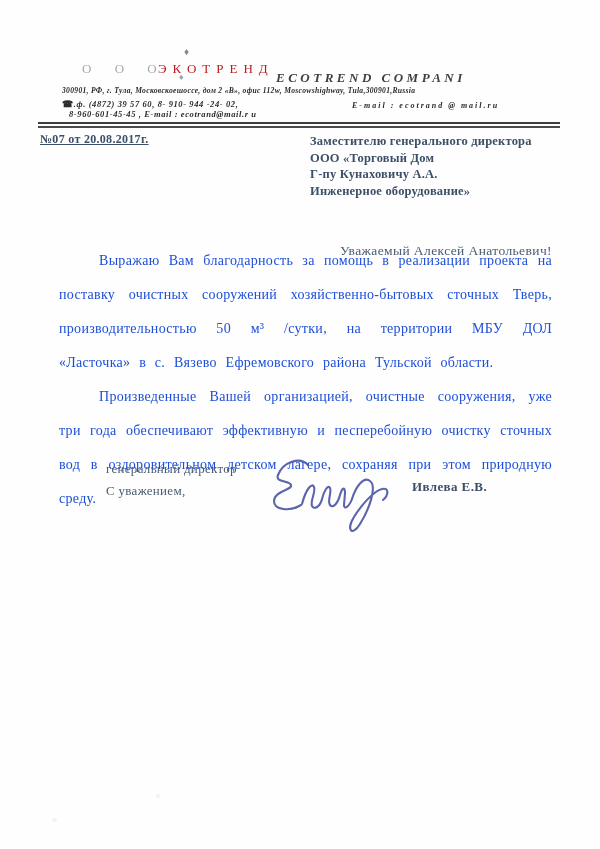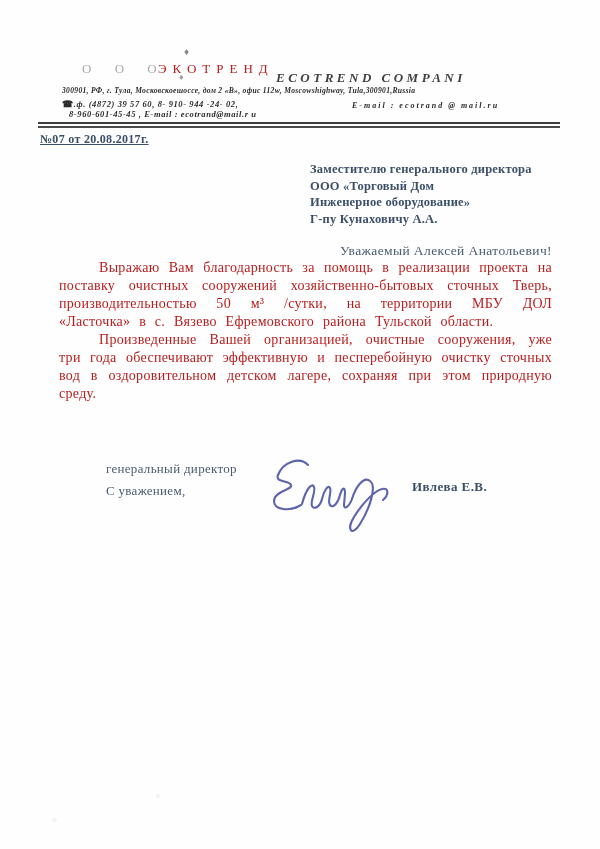--- a/index.html
+++ b/index.html
@@ -65,31 +65,31 @@
   }
   
   .ref-line {
     position: absolute; left: 40px; top: 132px;
     color: #3c4f68; font-size: 12px; font-weight: bold;
     text-decoration: underline; letter-spacing: 0.3px; white-space: nowrap;
   }
   .recipient {
     position: absolute; left: 310px; top: 133px; width: 260px;
     color: #3c4f68; font-size: 12.5px; font-weight: bold;
-    line-height: 16.5px; letter-spacing: 0.2px; margin-top: 28px;
+    line-height: 16.5px; letter-spacing: 0.2px;
   }
   
   .salutation {
     position: absolute; left: 60px; top: 243px; width: 492px;
     color: #4a5b70; font-size: 13.5px; text-align: right;
     letter-spacing: 0.4px;
   }
   .body-text {
-    position: absolute; left: 59px; top: 259px; width: 493px;
-    color: #b91c1c; font-size: 14px; line-height: 18px;
+    position: absolute; left: 59px; top: 244px; width: 493px;
+    color: #1d4ed8; font-size: 14px; line-height: 34px;
     letter-spacing: 0.3px;
   }
   .body-text p {
     margin: 0; text-indent: 40px;
     text-align: justify; word-spacing: 5px;
   }
   
   .closing {
     position: absolute; left: 106px; top: 458px;
     color: #4a5b70; font-size: 13px; line-height: 22px;
@@ -126,22 +126,22 @@
   <div class="email-right">E-mail : ecotrand @ mail.ru</div>
   <div class="phone-line2">8-960-601-45-45 , E-mail : ecotrand@mail.r u</div>
 
   <div class="double-rule"></div>
 
   <div class="ref-line">№07 от 20.08.2017г.</div>
 
   <div class="recipient">
     <div>Заместителю генерального директора</div>
     <div>ООО «Торговый Дом</div>
+    <div>Г-пу Кунаховичу А.А.</div>
     <div>Инженерное оборудование»</div>
-    <div>Г-пу Кунаховичу А.А.</div>
   </div>
 
   <div class="salutation">Уважаемый Алексей Анатольевич!</div>
 
   <div class="body-text">
     <p>Выражаю Вам благодарность за помощь в реализации проекта на поставку очистных сооружений хозяйственно-бытовых сточных Тверь, производительностью 50 м³ /сутки, на территории МБУ ДОЛ «Ласточка» в с. Вязево Ефремовского района Тульской области.</p>
     <p>Произведенные Вашей организацией, очистные сооружения, уже три года обеспечивают эффективную и песперебойную очистку сточных вод в оздоровительном детском лагере, сохраняя при этом природную среду.</p>
   </div>
 
   <div class="closing">

